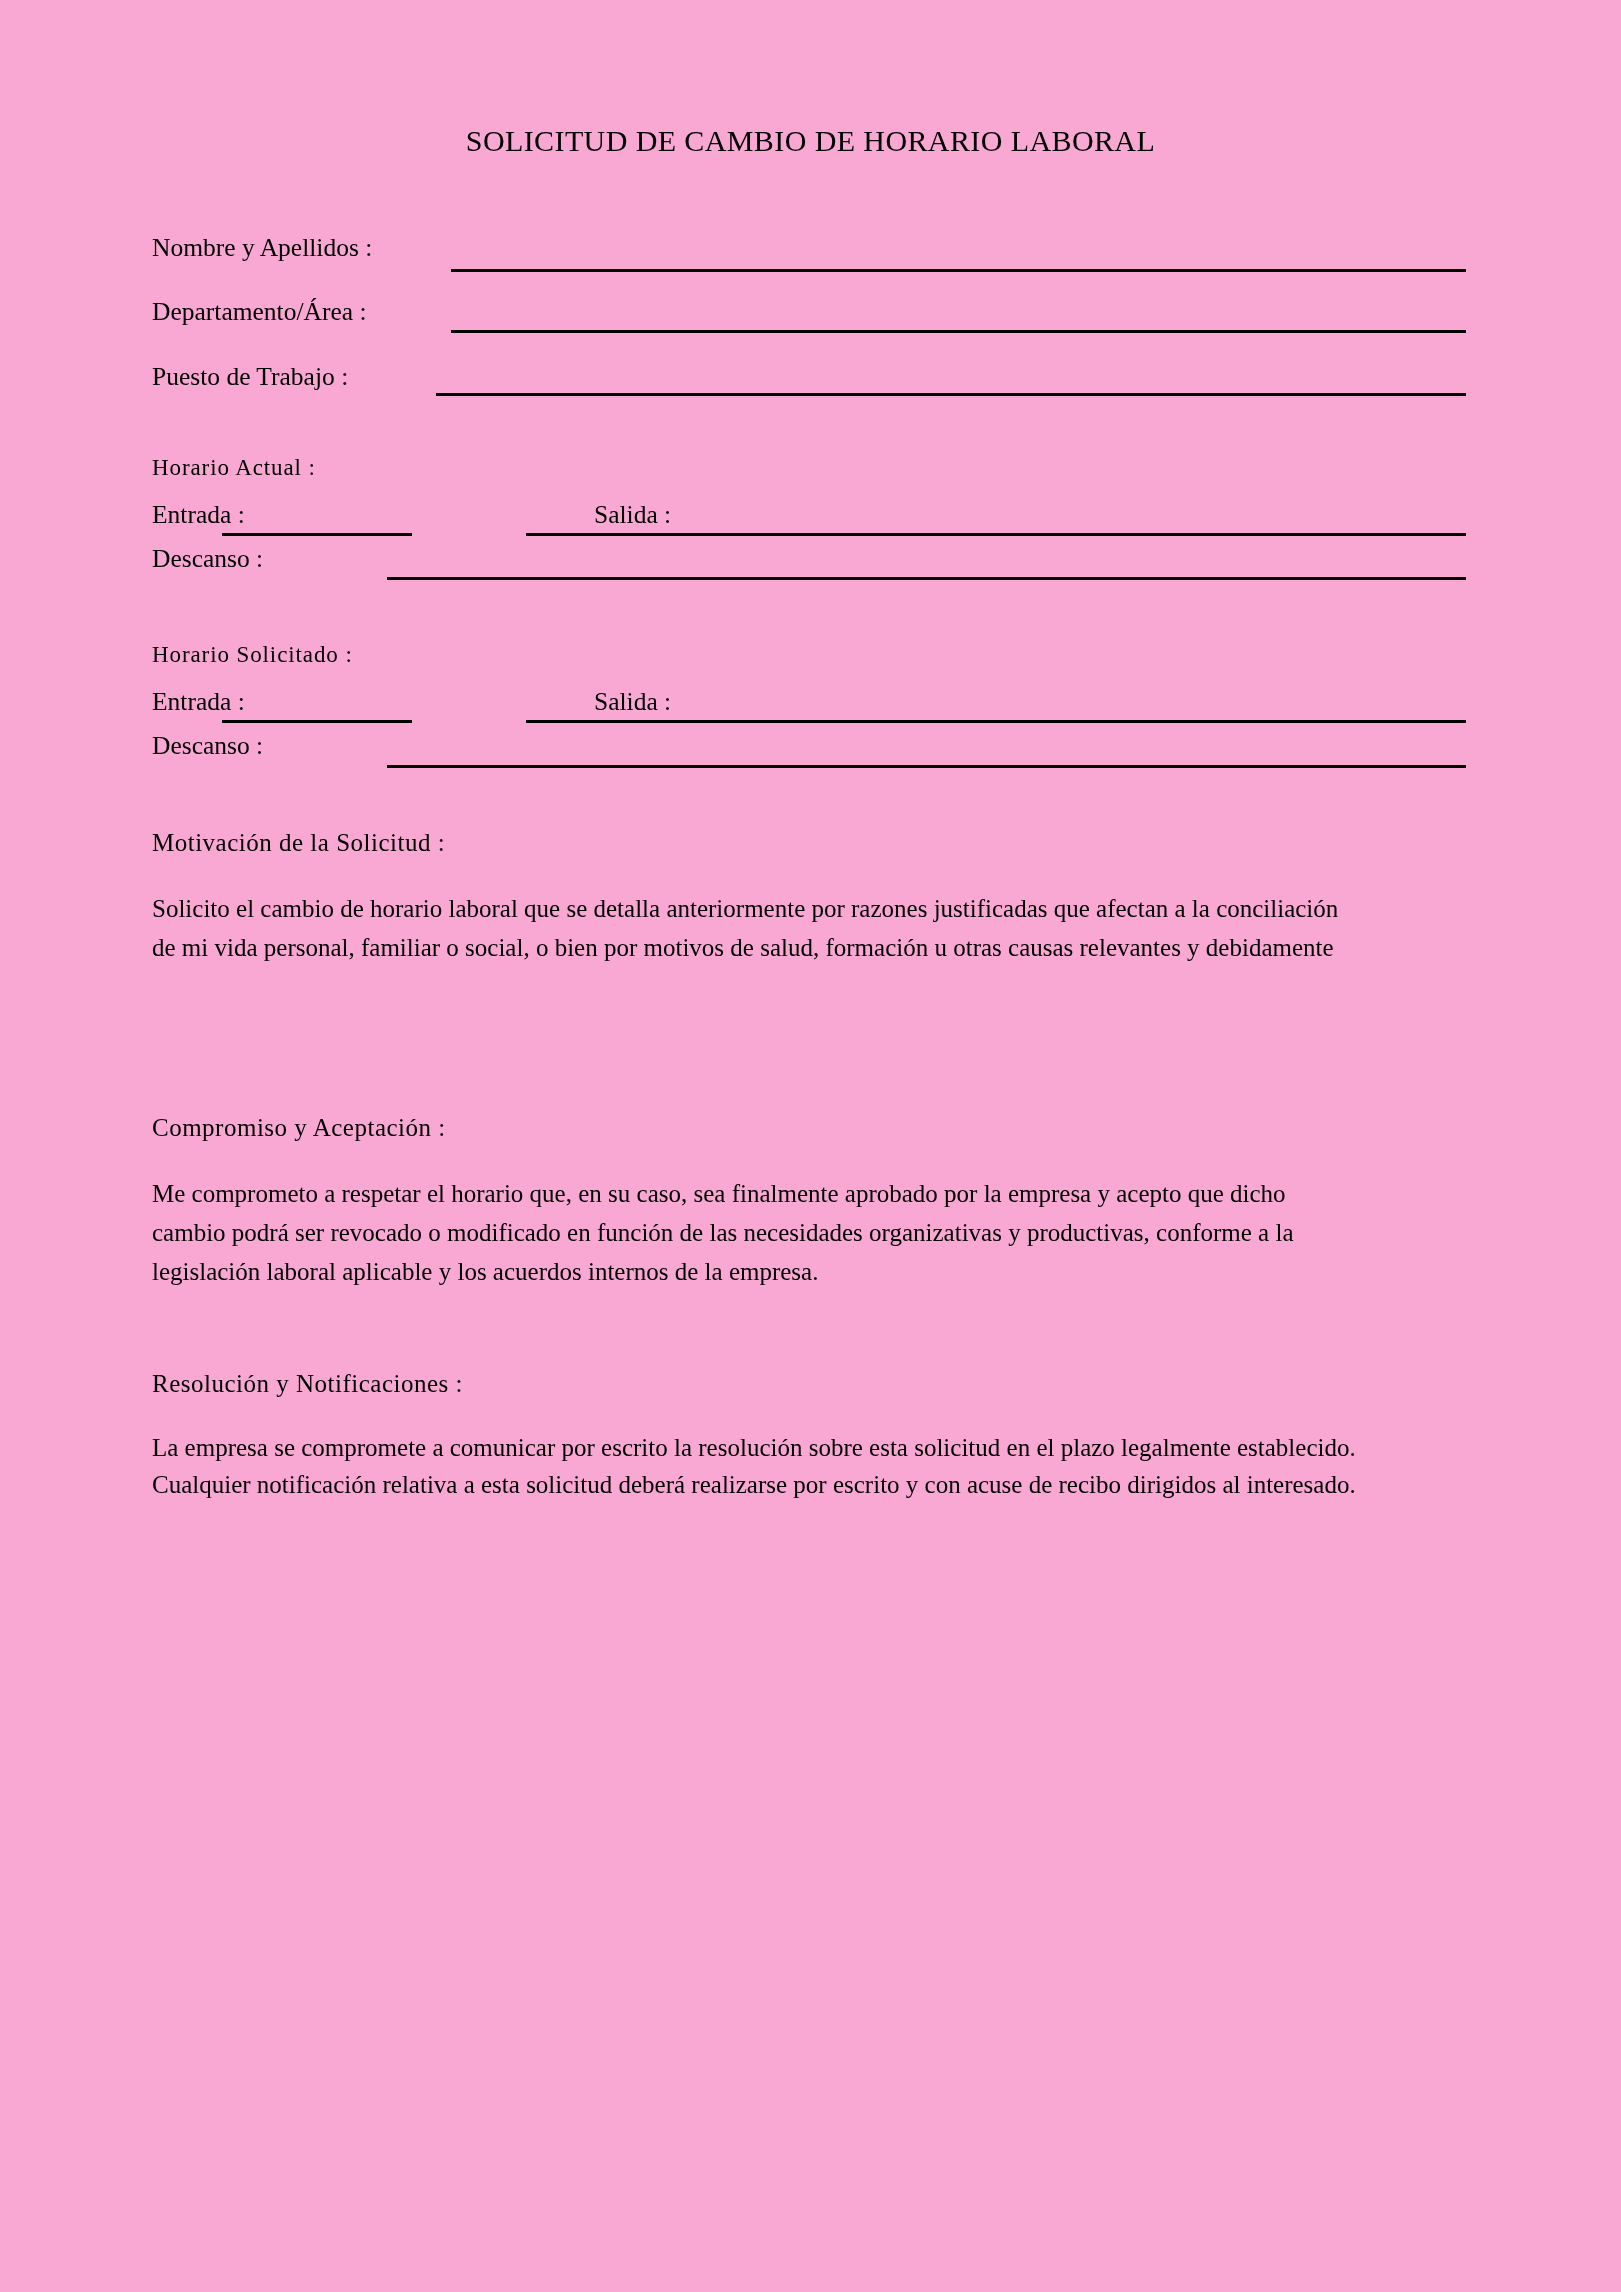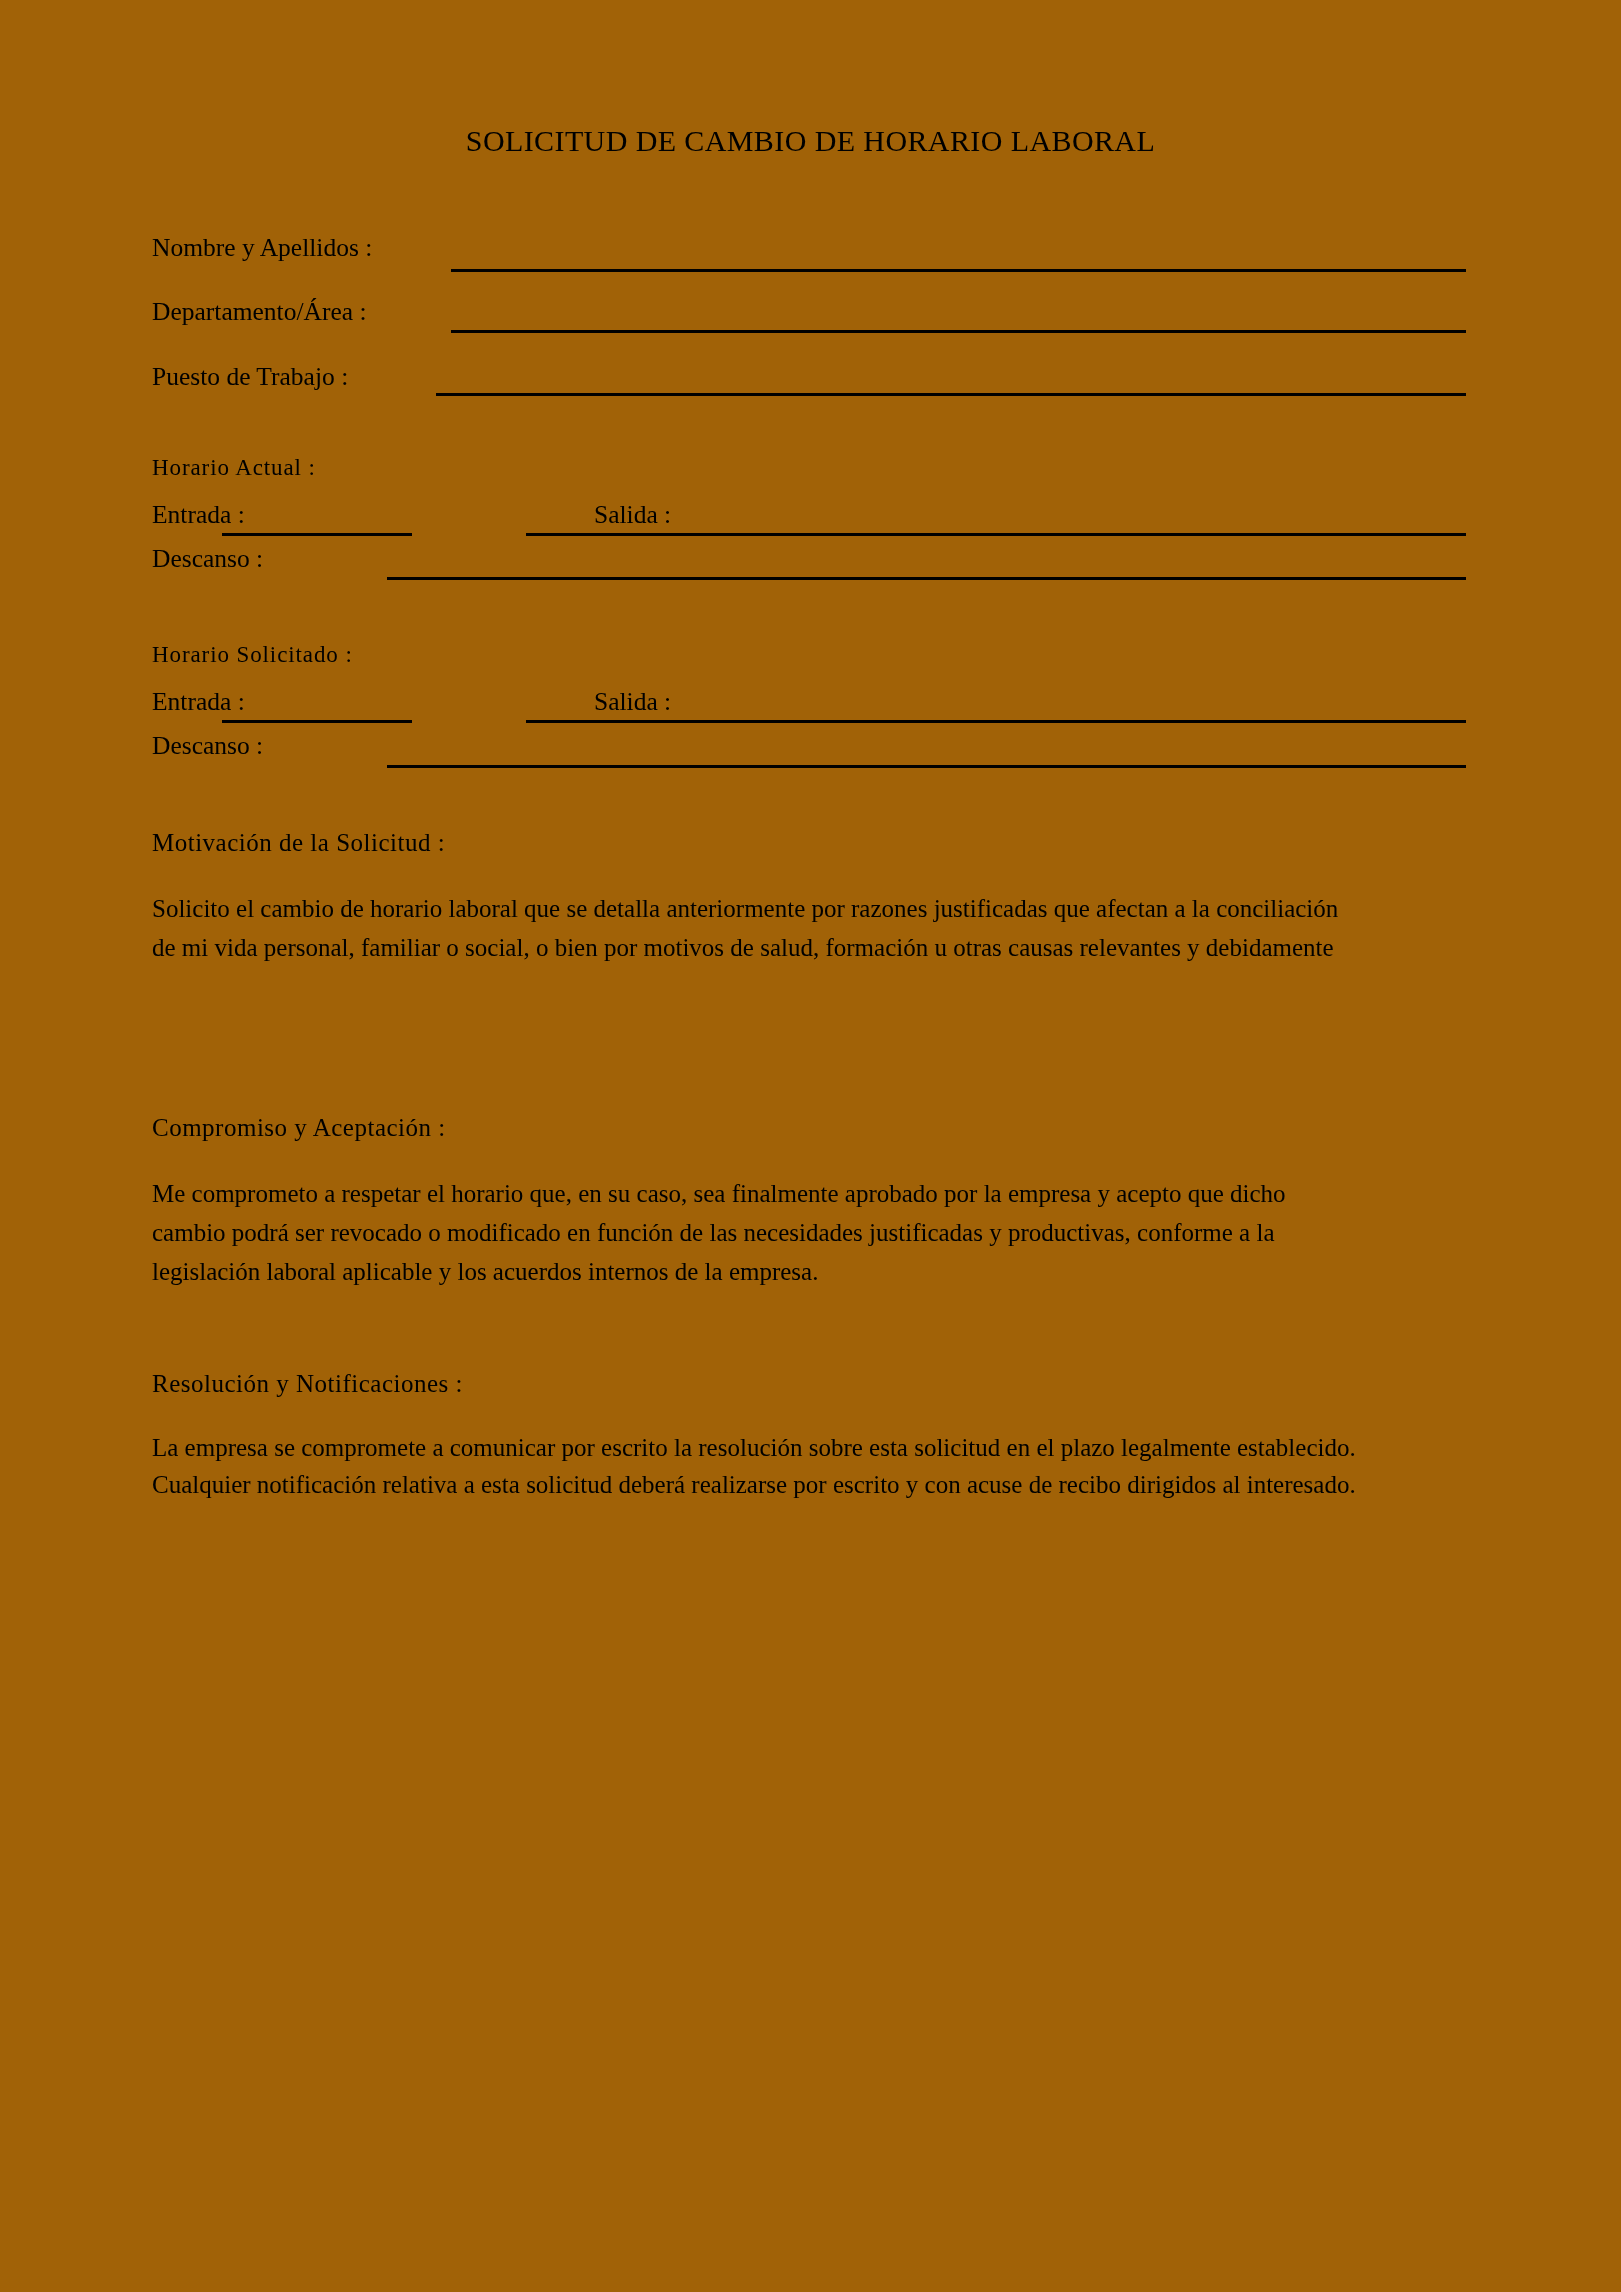--- a/index.html
+++ b/index.html
@@ -6,21 +6,21 @@
   html, body {
     margin: 0;
     padding: 0;
     background: #ffffff;
   }
 
   .page {
     position: relative;
     width: 1621px;
     height: 2293px;
-    background: #a16207;
+    background: #f9a8d4;
     margin: 0 auto;
     font-family: "Liberation Serif", "DejaVu Serif", serif;
     color: #000000;
     overflow: hidden;
   }
 
   
   .doc-title {
     position: absolute;
     left: 0;
@@ -114,21 +114,21 @@
 
   <div class="block" style="left:152px; top:823px; width:1318px;">
     <span class="block-head">Motivación de la Solicitud :</span>
     <span class="body-line">Solicito el cambio de horario laboral que se detalla anteriormente por razones justificadas que afectan a la conciliación</span>
     <span class="body-line">de mi vida personal, familiar o social, o bien por motivos de salud, formación u otras causas relevantes y debidamente</span>
   </div>
 
   <div class="block" style="left:152px; top:1108px; width:1318px;">
     <span class="block-head">Compromiso y Aceptación :</span>
     <span class="body-line">Me comprometo a respetar el horario que, en su caso, sea finalmente aprobado por la empresa y acepto que dicho</span>
-    <span class="body-line">cambio podrá ser revocado o modificado en función de las necesidades justificadas y productivas, conforme a la</span>
+    <span class="body-line">cambio podrá ser revocado o modificado en función de las necesidades organizativas y productivas, conforme a la</span>
     <span class="body-line">legislación laboral aplicable y los acuerdos internos de la empresa.</span>
   </div>
 
   <div class="block" style="left:152px; top:1365px; width:1328px; line-height:37px;">
     <span class="block-head">Resolución y Notificaciones :</span>
     <span class="body-line">La empresa se compromete a comunicar por escrito la resolución sobre esta solicitud en el plazo legalmente establecido.</span>
     <span class="body-line">Cualquier notificación relativa a esta solicitud deberá realizarse por escrito y con acuse de recibo dirigidos al interesado.</span>
   </div>
 
 </div>

